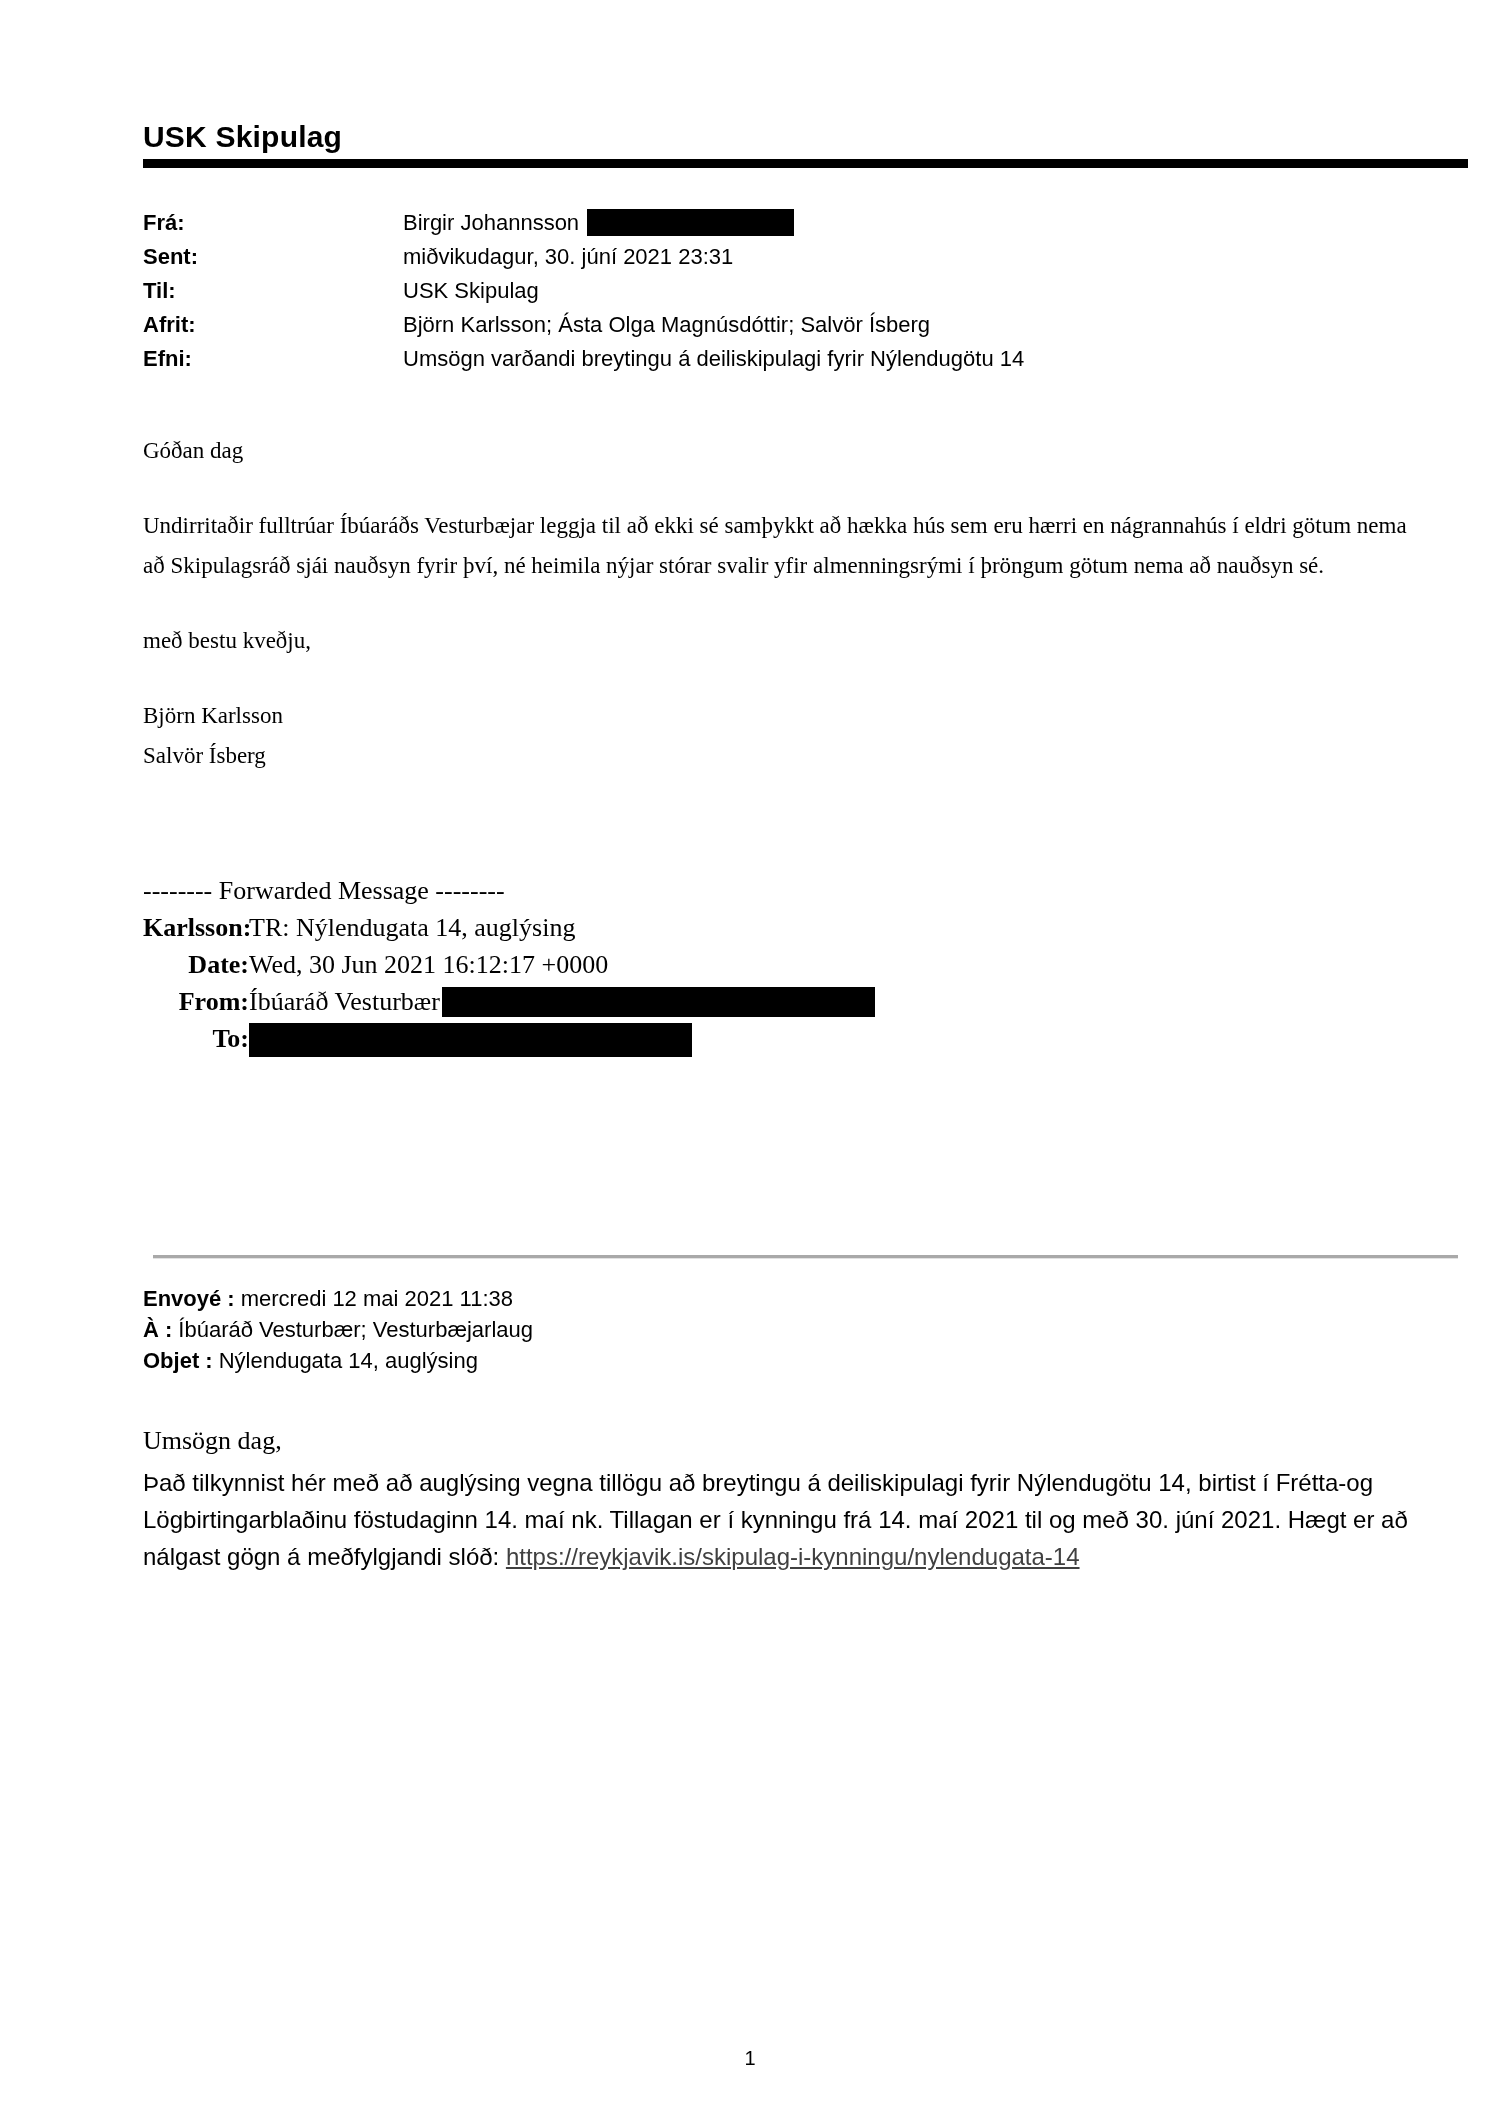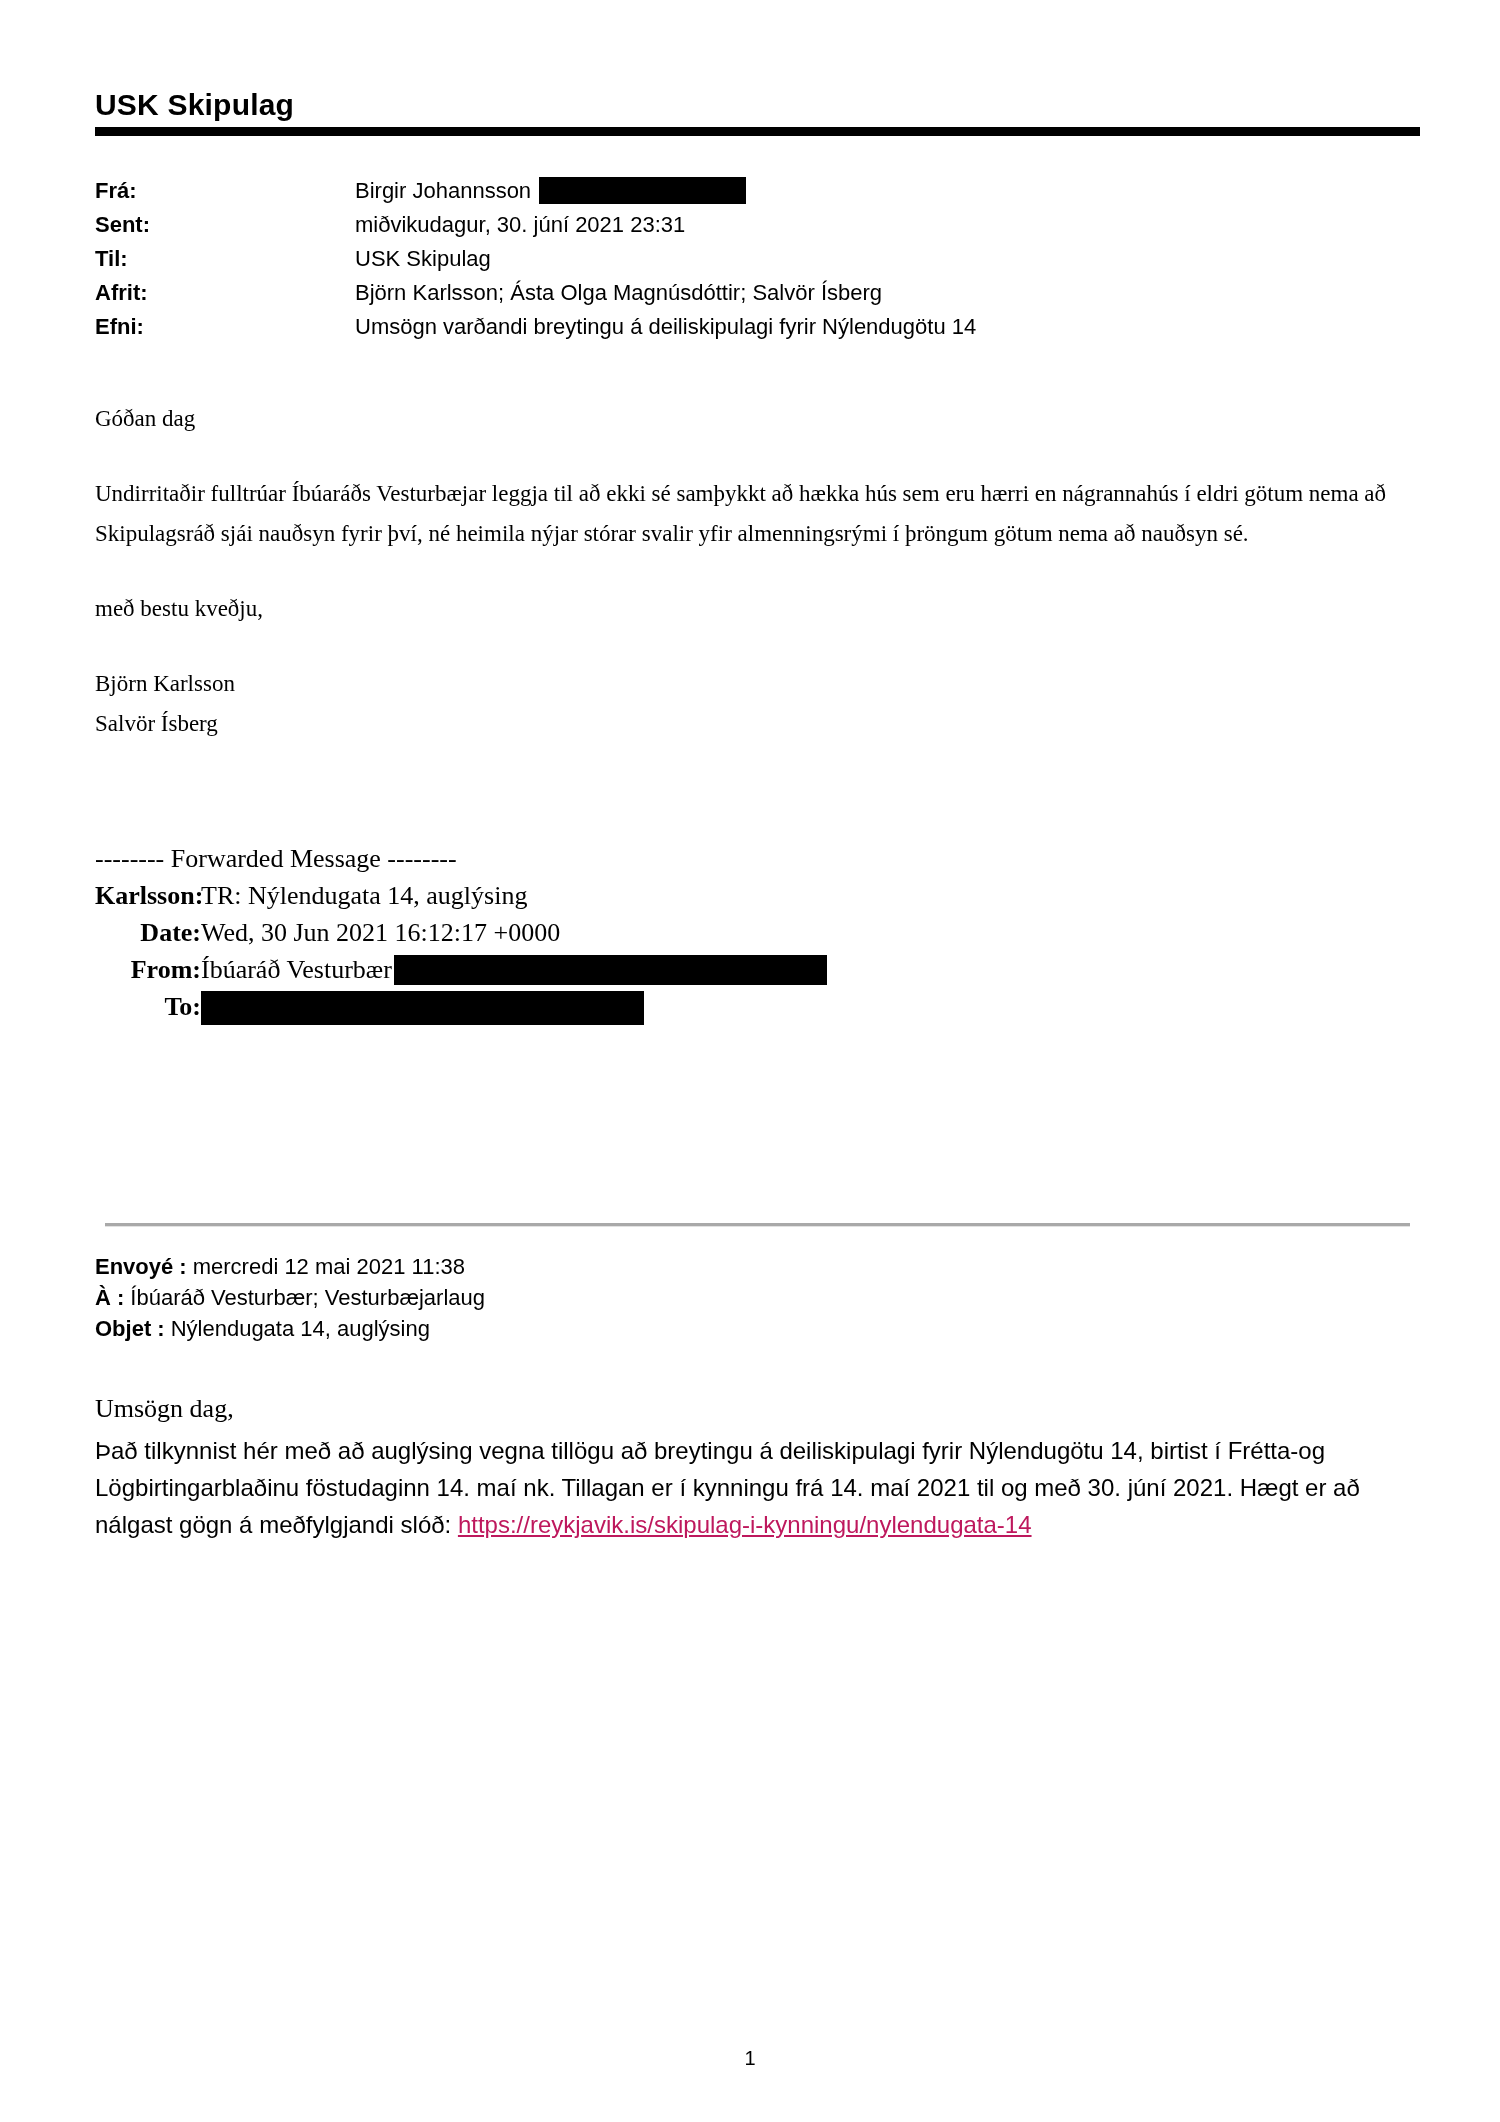--- a/index.html
+++ b/index.html
@@ -6,21 +6,22 @@
   html, body { margin: 0; padding: 0; }
   body {
     width: 1500px;
     height: 2122px;
     background: #ffffff;
     color: #000000;
     position: relative;
     font-family: "Liberation Sans", sans-serif;
   }
   .doc {
-    padding: 88px 80px 0 95px;
+    padding: 120px 80px 0 95px;
+    margin-left: 48px;
   }
 
   
   .title {
     font-family: "Liberation Sans", sans-serif;
     font-weight: 700;
     font-size: 30px;
     letter-spacing: 0.2px;
   }
   .rule {
@@ -107,21 +108,21 @@
     font-family: "Liberation Serif", serif;
     font-size: 26px;
   }
   .body2 {
     margin-top: 8px;
     font-size: 24px;
     line-height: 37px;
     max-width: 1325px;
   }
   .link {
-    color: #be185d;
+    color: #404040;
     text-decoration: underline;
     cursor: pointer;
   }
 
   .page-number {
     position: absolute;
     bottom: 52px;
     left: 0;
     width: 100%;
     text-align: center;

